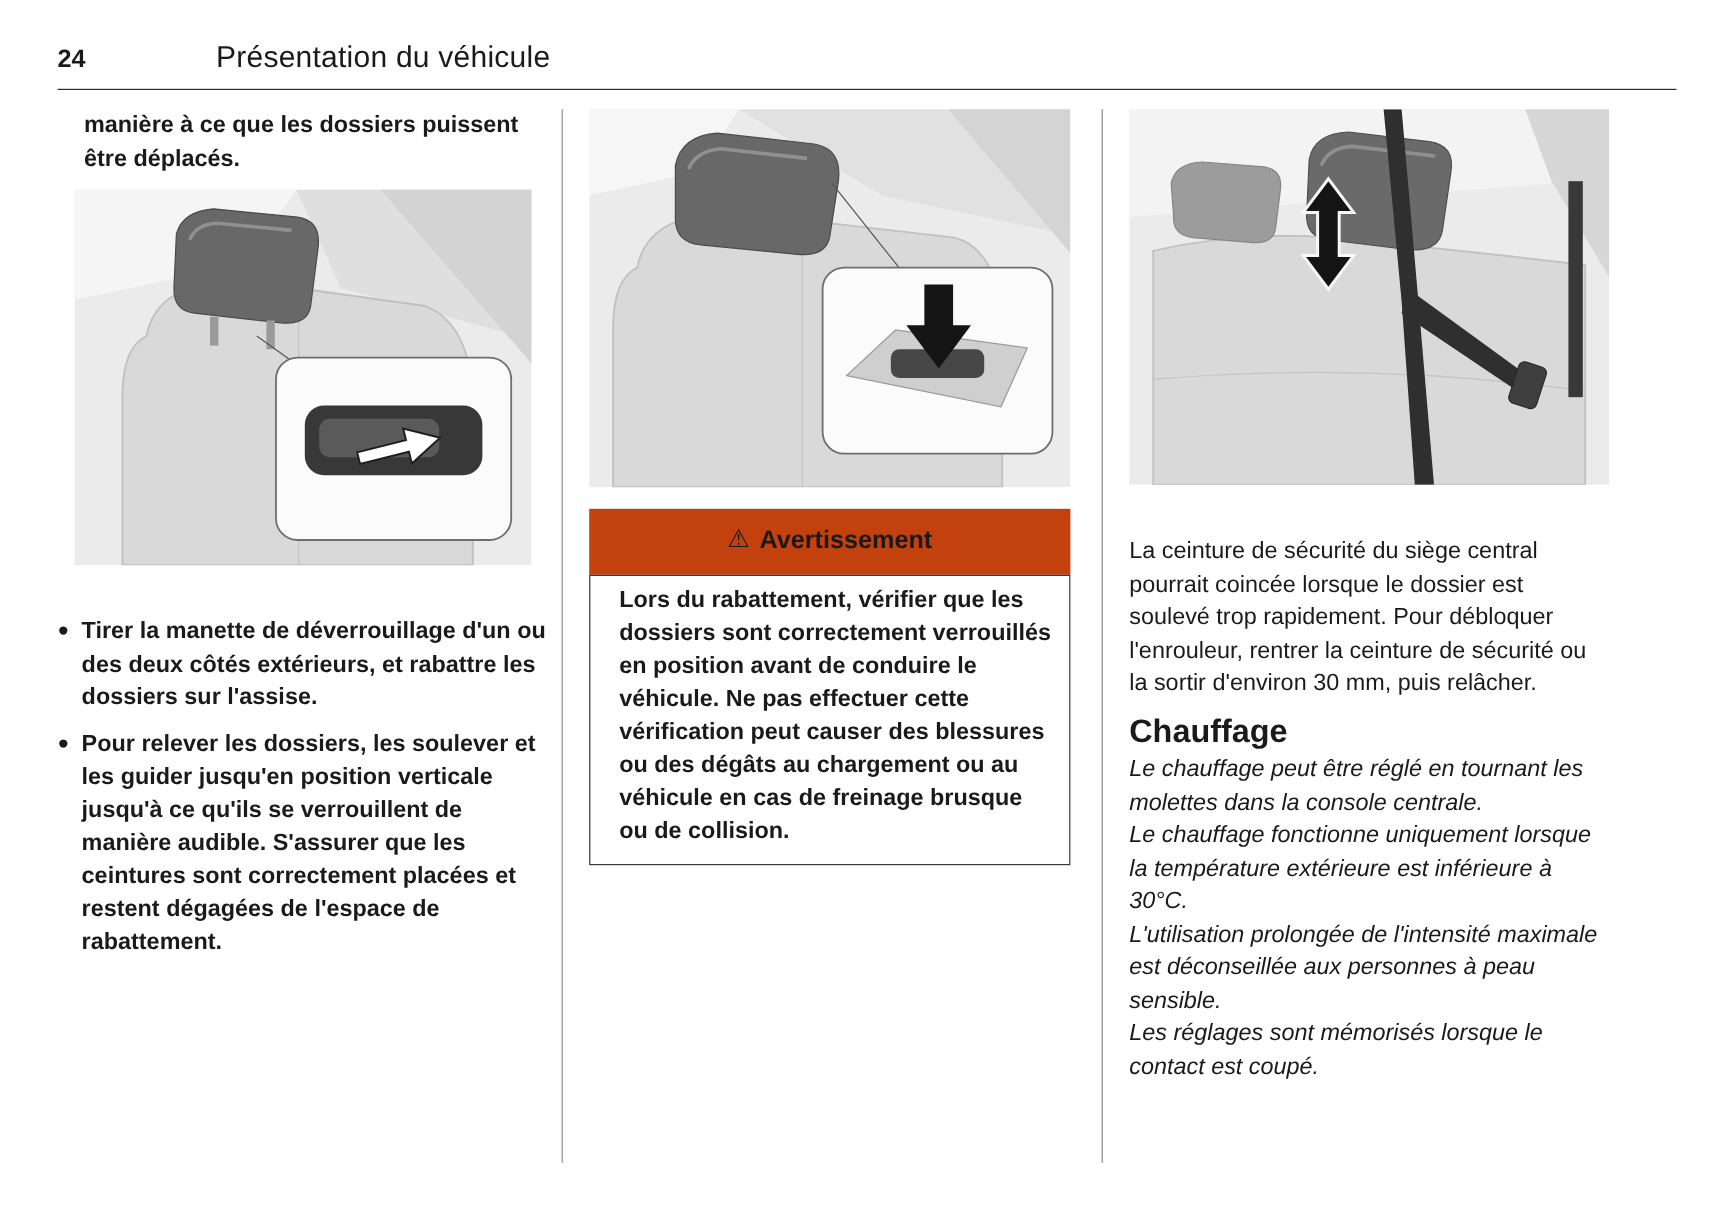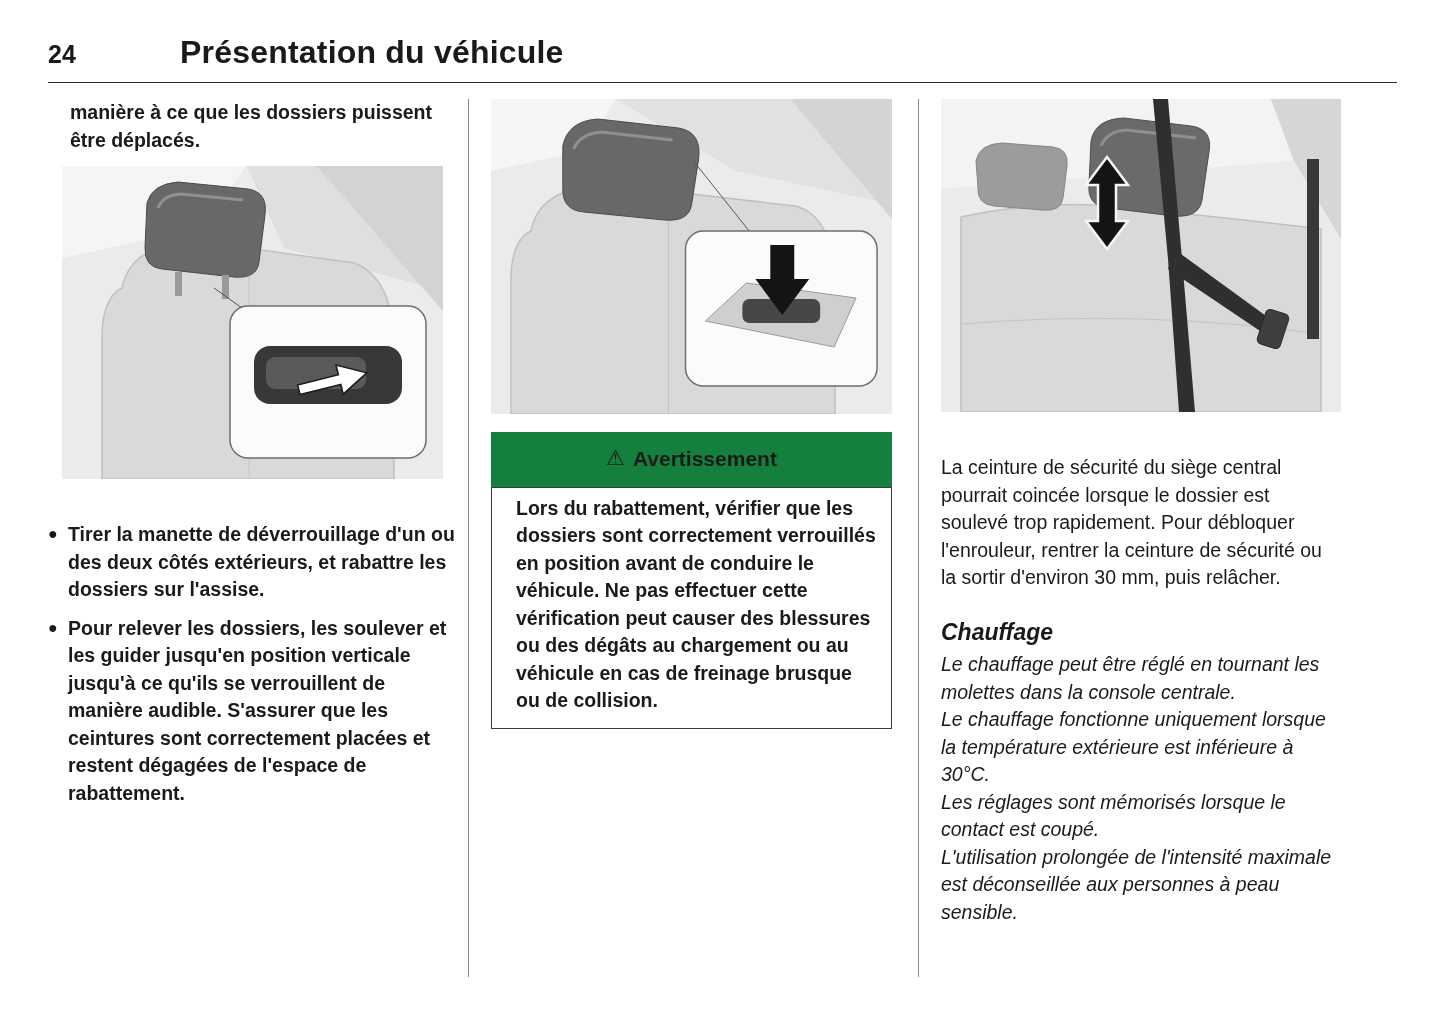--- a/index.html
+++ b/index.html
@@ -7,22 +7,22 @@
   body {
     width:1445px; height:1018px; overflow:hidden;
     font-family:"Liberation Sans", sans-serif;
     color:#1a1a1a;
     -webkit-font-smoothing:antialiased;
   }
   .page { padding:34px 48px 0 48px; }
 
   
   .page-header { display:flex; align-items:baseline; }
-  .page-num { font-size:25px; font-weight:bold; width:132px; }
-  .page-title { font-size:32px; font-weight:bold; letter-spacing:.2px; }
+  .page-num { font-size:21px; font-weight:bold; width:132px; }
+  .page-title { font-size:25px; font-weight:normal; letter-spacing:.2px; }
   .header-rule { height:0; border-bottom:1.8px solid #2a2a2a; margin-top:11px; }
 
   
   .columns { display:flex; margin-top:16px; min-height:878px; }
   .vdivider { width:1px; background:#8a8a8a; }
   .col { font-size:19.5px; line-height:27.5px; }
   .col-left   { width:420px; padding-right:12px;font-weight:bold; }
   .col-middle { width:449px; padding:0 26px 0 22px; }
   .col-right  { flex:1; padding-left:22px; padding-right:56px; }
 
@@ -36,36 +36,36 @@
 
   
   .bullets { list-style:none; margin-top:42px; }
   .bullets li { position:relative; padding-left:20px; margin-bottom:11px; }
   .bullets .dot { position:absolute; left:0; top:-1px; font-size:16px; }
 
   
   .mid-text { margin-top:41px; }
   .warning-box { margin-top:18px; }
   .warning-header {
-    background:#15803d;
+    background:#c2410c;
     text-align:center;
     font-weight:bold;
     font-size:21px;
     padding:13px 0 14px 0;
   }
   .warn-icon { font-weight:normal; font-size:21px; margin-right:8px; position:relative; top:-1px; }
   .warning-body {
     border:1.5px solid #3a3a3a;
     padding:7px 12px 13px 24px;
     font-weight:bold;
   }
 
   
   .right-text { margin-top:42px; }
-  .section-heading { font-size:23px; font-weight:bold; margin-top:27px; margin-bottom:5px;font-style:italic; }
+  .section-heading { font-size:27px; font-weight:bold; margin-top:12px; margin-bottom:5px; }
   .plain-par { margin:0;font-style:italic; }
 </style>
 </head>
 <body>
 
 <div class="page">
 
   <header class="page-header">
     <span class="page-num">24</span>
     <h1 class="page-title">Présentation du véhicule</h1>
@@ -159,18 +159,18 @@
           <path d="M166 58 l21 28 h-12 v36 h12 l-21 28 -21 -28 h12 v-36 h-12 z" fill="#141414" stroke="#f6f6f6" stroke-width="2.5"></path>
         </svg>
       </figure>
 
       <p class="right-text">La ceinture de sécurité du siège central pourrait coincée lorsque le dossier est soulevé trop rapidement. Pour débloquer l'enrouleur, rentrer la ceinture de sécurité ou la sortir d'environ 30 mm, puis relâcher.</p>
 
       <h2 class="section-heading">Chauffage</h2>
 
       <p class="plain-par">Le chauffage peut être réglé en tournant les molettes dans la console centrale.</p>
       <p class="plain-par">Le chauffage fonctionne uniquement lorsque la température extérieure est inférieure à 30°C.</p>
+      <p class="plain-par">L'utilisation prolongée de l'intensité maximale est déconseillée aux personnes à peau sensible.</p>
       <p class="plain-par">Les réglages sont mémorisés lorsque le contact est coupé.</p>
-      <p class="plain-par">L'utilisation prolongée de l'intensité maximale est déconseillée aux personnes à peau sensible.</p>
     </section>
 
   </main>
 </div>
 
 </body></html>

